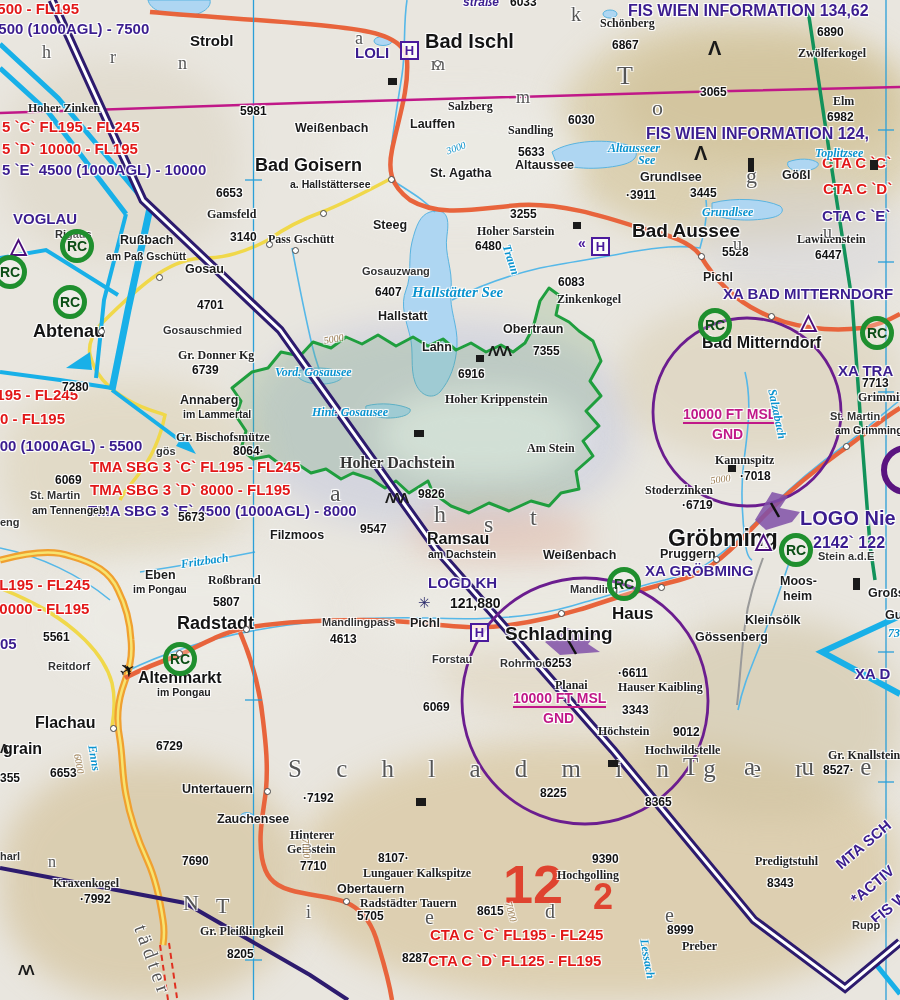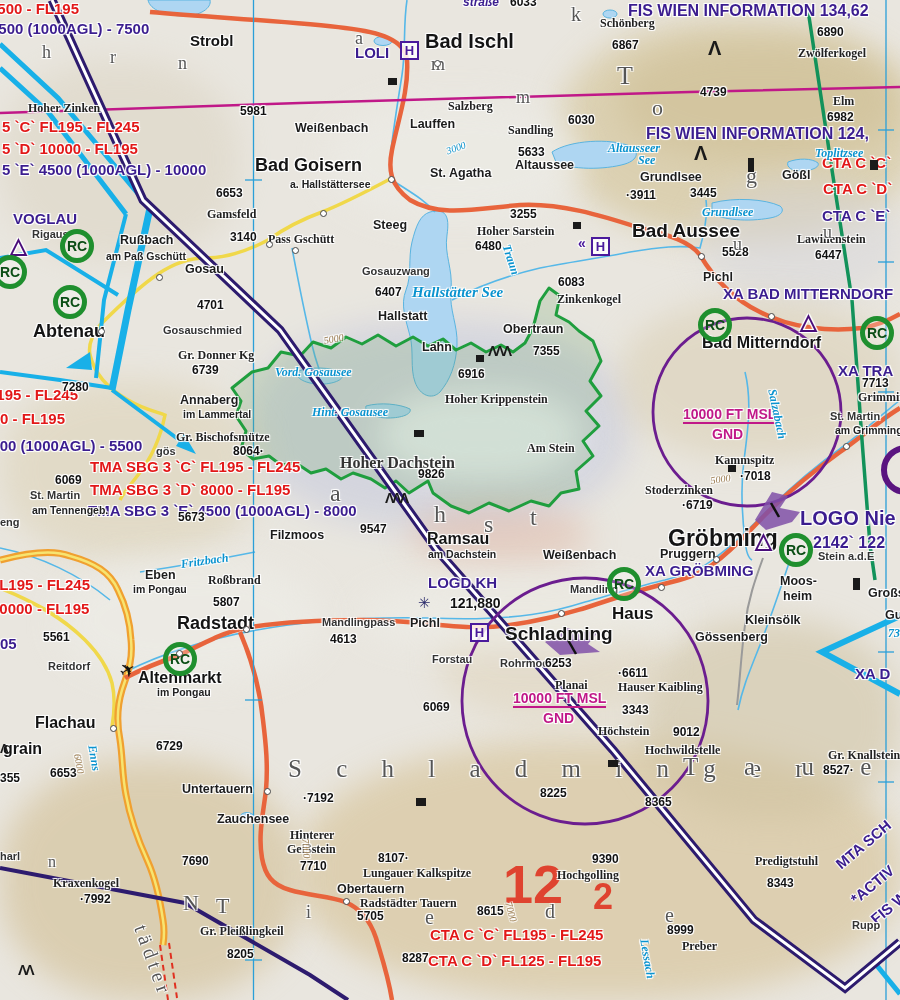--- a/index.html
+++ b/index.html
@@ -227,21 +227,21 @@
       <div class="lbl town" style="left: 430px; top: 167px;">St. Agatha</div>
       <div class="lbl town" style="left: 373px; top: 219px;">Steeg</div>
       <div class="lbl town" style="left: 640px; top: 171px;">Grundlsee</div>
       <div class="lbl elev" style="left: 626px; top: 189px;">·3911</div>
       <div class="lbl elev" style="left: 690px; top: 187px;">3445</div>
       <div class="lbl town" style="left: 782px; top: 169px;">Gößl</div>
       <div class="lbl peak" style="left: 600px; top: 17px;">Schönberg</div>
       <div class="lbl elev" style="left: 612px; top: 39px;">6867</div>
       <div class="lbl elev" style="left: 817px; top: 26px;">6890</div>
       <div class="lbl peak" style="left: 798px; top: 47px;">Zwölferkogel</div>
-      <div class="lbl elev" style="left: 700px; top: 86px;">4739</div>
+      <div class="lbl elev" style="left: 700px; top: 86px;">3065</div>
       <div class="lbl peak" style="left: 833px; top: 95px;">Elm</div>
       <div class="lbl elev" style="left: 827px; top: 111px;">6982</div>
       <div class="lbl elev" style="left: 216px; top: 187px;">6653</div>
       <div class="lbl peak" style="left: 207px; top: 208px;">Gamsfeld</div>
       <div class="lbl elev" style="left: 230px; top: 231px;">3140</div>
       <div class="lbl peak" style="left: 268px; top: 233px;">Pass Gschütt</div>
       <div class="lbl town" style="left: 120px; top: 234px;">Rußbach</div>
       <div class="lbl sub" style="left: 106px; top: 251px;">am Paß Gschütt</div>
       <div class="lbl town" style="left: 185px; top: 263px;">Gosau</div>
       <div class="lbl elev" style="left: 510px; top: 208px;">3255</div>
@@ -261,21 +261,21 @@
       <div class="lbl elev" style="left: 240px; top: 105px;">5981</div>
       <div class="lbl town" style="left: 378px; top: 310px;">Hallstatt</div>
       <div class="lbl town" style="left: 503px; top: 323px;">Obertraun</div>
       <div class="lbl town" style="left: 422px; top: 341px;">Lahn</div>
       <div class="lbl elev" style="left: 533px; top: 345px;">7355</div>
       <div class="lbl townsm" style="left: 362px; top: 266px;">Gosauzwang</div>
       <div class="lbl elev" style="left: 375px; top: 286px;">6407</div>
       <div class="lbl elev" style="left: 558px; top: 276px;">6083</div>
       <div class="lbl peak" style="left: 557px; top: 293px;">Zinkenkogel</div>
       <div class="lbl city" style="left: 33px; top: 322px; font-size: 18px;">Abtenau</div>
-      <div class="lbl townsm" style="left: 0; top: 229px; padding-left: 32px;">Rigaus</div>
+      <div class="lbl townsm" style="left: 23px; top: 229px; padding-left: 32px;">Rigaus</div>
       <div class="lbl elev" style="left: 197px; top: 299px;">4701</div>
       <div class="lbl townsm" style="left: 163px; top: 325px;">Gosauschmied</div>
       <div class="lbl peak" style="left: 178px; top: 349px;">Gr. Donner Kg</div>
       <div class="lbl elev" style="left: 192px; top: 364px;">6739</div>
       <div class="lbl elev" style="left: 62px; top: 381px;">7280</div>
       <div class="lbl town" style="left: 180px; top: 394px;">Annaberg</div>
       <div class="lbl sub" style="left: 183px; top: 409px;">im Lammertal</div>
       <div class="lbl peak" style="left: 176px; top: 431px;">Gr. Bischofsmütze</div>
       <div class="lbl elev" style="left: 233px; top: 445px;">8064·</div>
       <div class="lbl townsm" style="left: 156px; top: 446px;">gös</div>
@@ -283,21 +283,21 @@
       <div class="lbl townsm" style="left: 30px; top: 490px;">St. Martin</div>
       <div class="lbl sub" style="left: 32px; top: 505px;">am Tennengeb.</div>
       <div class="lbl townsm" style="left: 0px; top: 517px;">eng</div>
       <div class="lbl elev" style="left: 178px; top: 511px;">5673</div>
       <div class="lbl water" style="left: 275px; top: 366px;">Vord. Gosausee</div>
       <div class="lbl water" style="left: 312px; top: 406px;">Hint. Gosausee</div>
       <div class="lbl elev" style="left: 458px; top: 368px;">6916</div>
       <div class="lbl peak" style="left: 445px; top: 393px;">Hoher Krippenstein</div>
       <div class="lbl peak" style="left: 527px; top: 442px;">Am Stein</div>
       <div class="lbl peaklg" style="left: 340px; top: 455px;">Hoher Dachstein</div>
-      <div class="lbl elev" style="left: 378px; top: 468px; padding-left: 40px;">9826</div>
+      <div class="lbl elev" style="left: 378px; top: 488px; padding-left: 40px;">9826</div>
       <div class="lbl elev" style="left: 360px; top: 523px;">9547</div>
       <div class="lbl townlg" style="left: 427px; top: 531px; font-size: 16px;">Ramsau</div>
       <div class="lbl sub" style="left: 428px; top: 549px;">am Dachstein</div>
       <div class="lbl town" style="left: 270px; top: 529px;">Filzmoos</div>
       <div class="lbl town" style="left: 543px; top: 549px;">Weißenbach</div>
       <div class="lbl town" style="left: 660px; top: 548px;">Pruggern</div>
       <div class="lbl townlg" style="left: 612px; top: 605px; font-size: 17px;">Haus</div>
       <div class="lbl townlg" style="left: 668px; top: 526px; font-size: 23px;">Gröbming</div>
       <div class="lbl peak" style="left: 645px; top: 484px;">Stoderzinken</div>
       <div class="lbl elev" style="left: 682px; top: 499px;">·6719</div>

